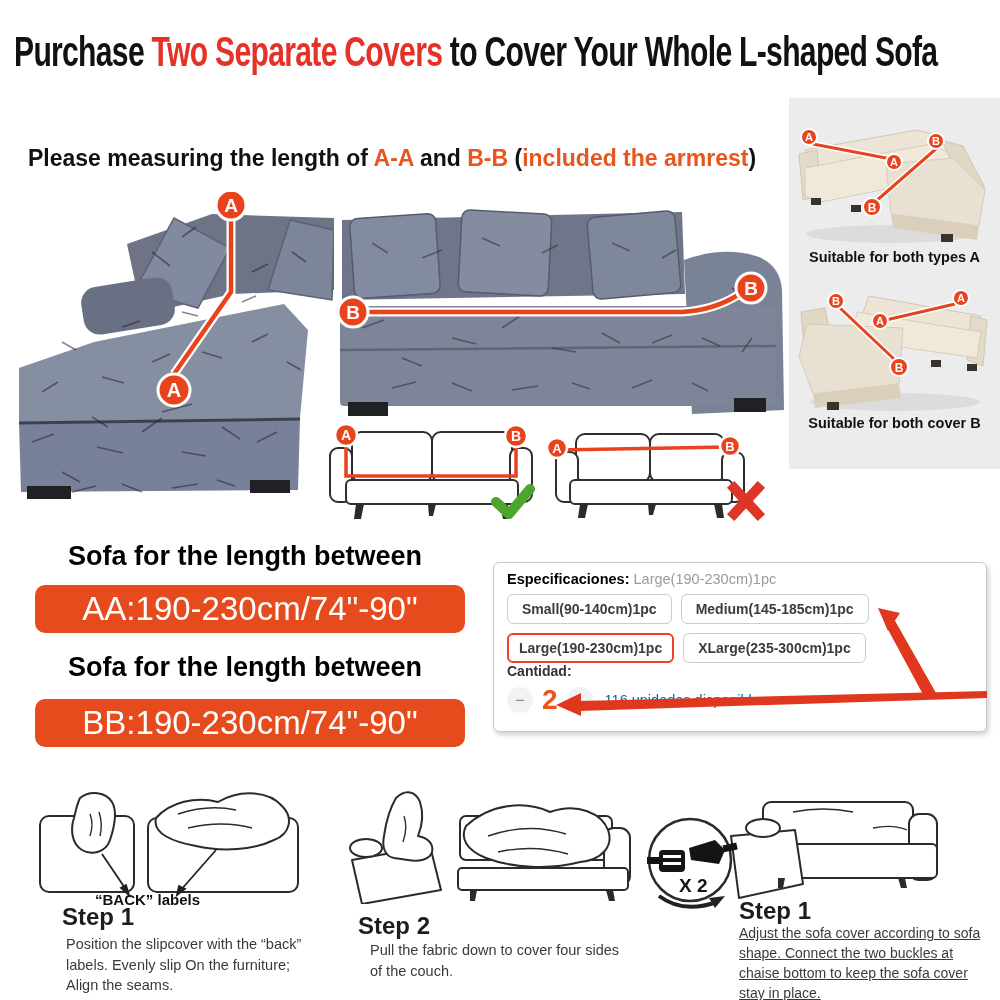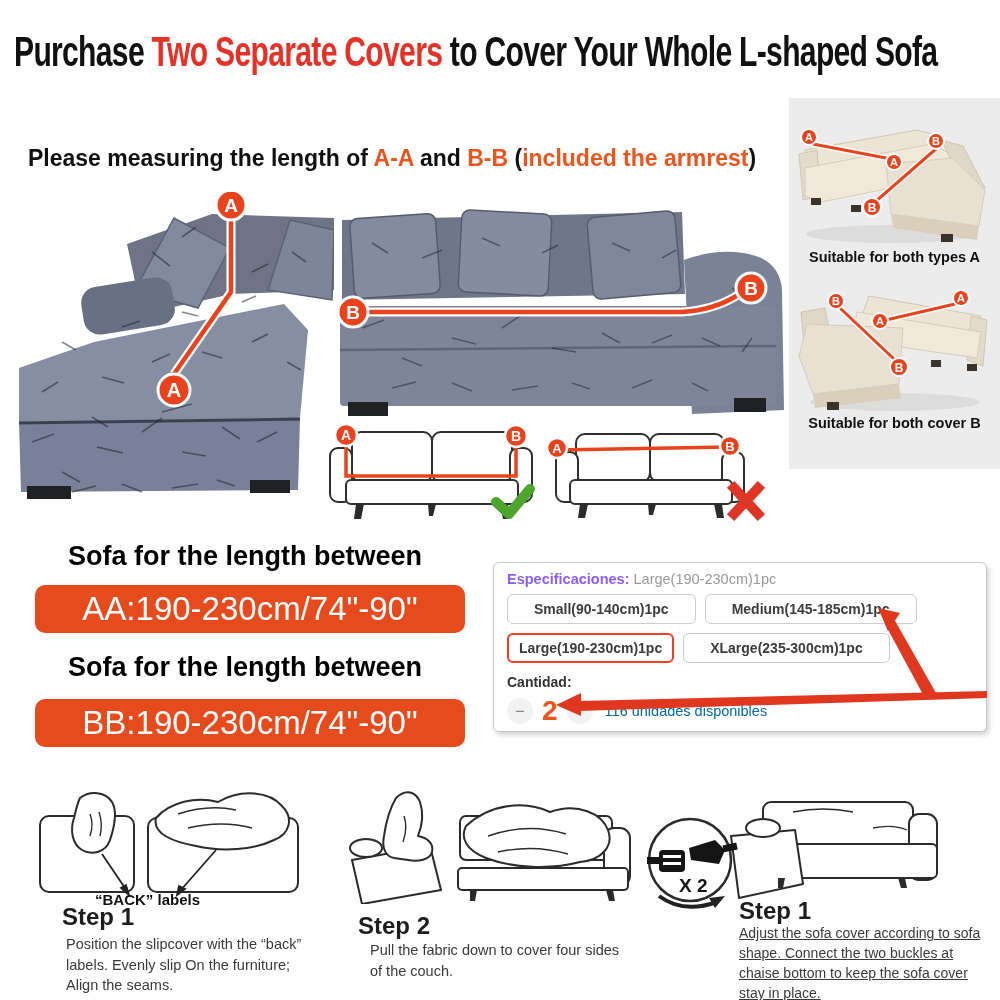--- a/index.html
+++ b/index.html
@@ -30,28 +30,28 @@
   .banner{left:35px;width:430px;height:48px;background:#e64b1e;border-radius:10px;
           color:#fff;font-size:33px;font-weight:400;text-align:center;line-height:48px;white-space:nowrap;}
   .banner-aa{top:585px;}
   .banner-bb{top:699px;}
 
   
   .opt-panel{left:493px;top:562px;width:494px;height:170px;background:#fff;
              border:1px solid #c9c9c9;border-radius:6px;box-shadow:2px 3px 5px rgba(0,0,0,.18);
              box-sizing:border-box;padding:8px 13px 0 13px;}
   .spec-row{font-size:14.5px;line-height:17px;margin-bottom:6px;}
-  .spec-label{font-weight:700;color:#8b5cf6;}
+  .spec-label{font-weight:700;color:#000000;}
   .spec-value{color:#9a9a9a;font-weight:400;}
   .opt-buttons{display:flex;flex-wrap:wrap;gap:9px;margin-top:4px;}
   .opt-btn{border:1px solid #ccc;border-radius:6px;background:#fff;color:#3c3c3c;
-           font-size:14px;font-weight:600;padding:5px 26px;line-height:18px;cursor:pointer;
+           font-size:14px;font-weight:600;padding:5px 14px;line-height:18px;cursor:pointer;
            font-family:"Liberation Sans",sans-serif;}
   .opt-btn.selected{border:2px solid #f23f28;padding:4px 10px;}
-  .qty-label{font-size:14px;font-weight:700;color:#333;margin-top:11px;}
+  .qty-label{font-size:14px;font-weight:700;color:#333;}
   .qty-row{display:flex;align-items:center;margin-top:5px;}
   .qty-btn{width:26px;height:26px;border-radius:50%;background:#f2f2f2;border:none;
            color:#8a8a8a;font-size:17px;line-height:26px;text-align:center;cursor:pointer;}
   .qty-value{color:#e8551d;font-size:28px;font-weight:700;margin:0 9px;}
   .stock{color:#0369a1;font-size:14.5px;margin-left:12px;}
   .arrows-overlay{left:493px;top:560px;pointer-events:none;z-index:6;}
 
   
   .step-title{font-size:24px;font-weight:700;color:#1d1d1d;}
   .step-text{font-size:14.5px;color:#3a3a3a;line-height:1.42;}

